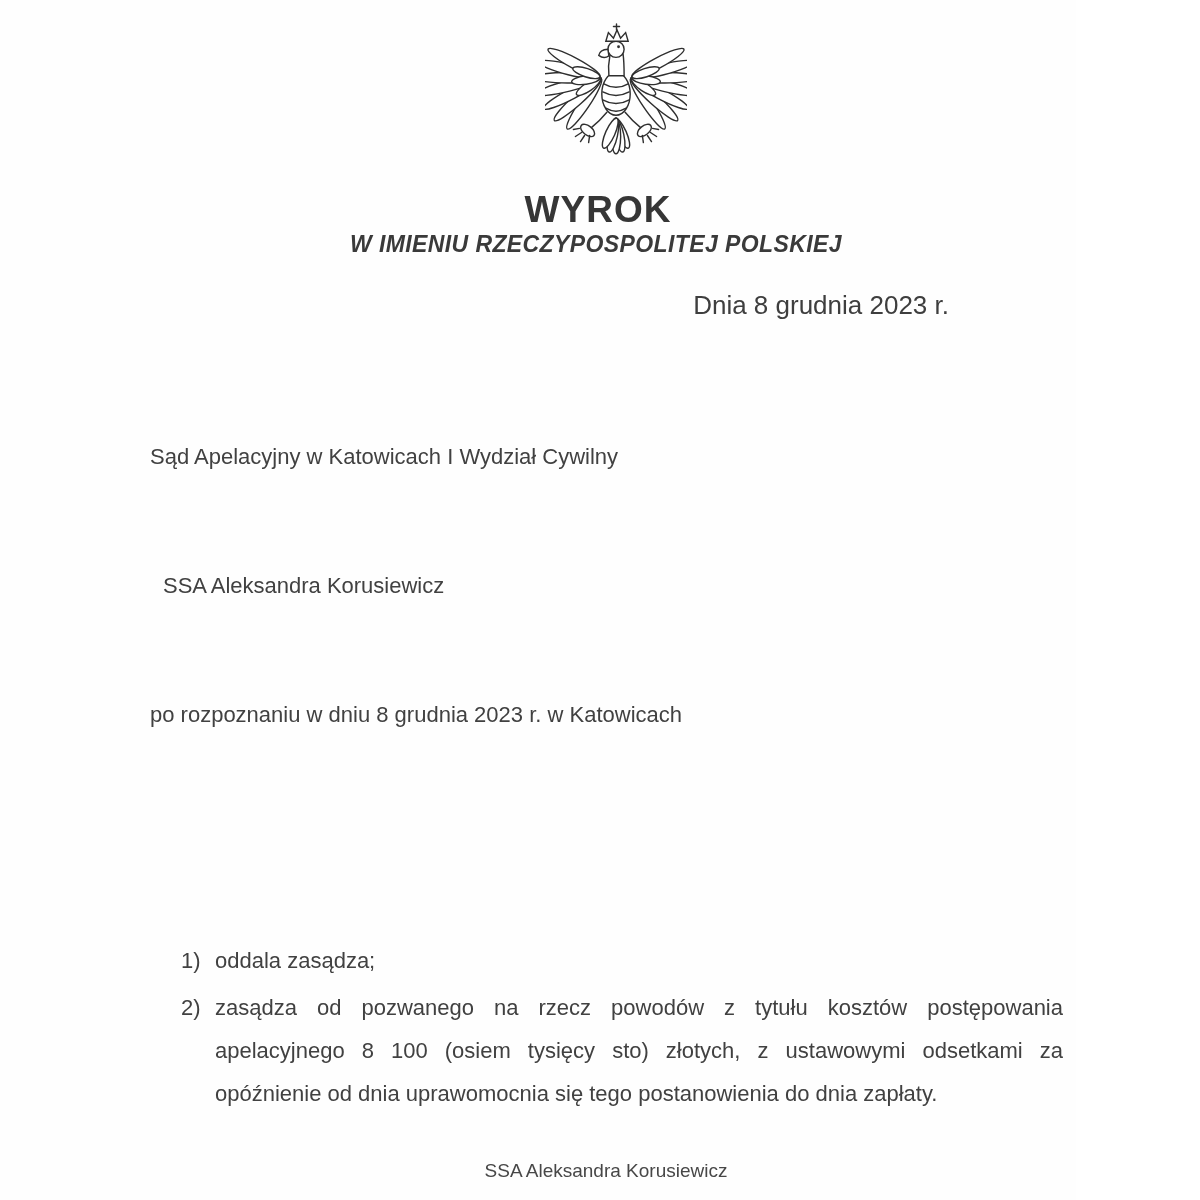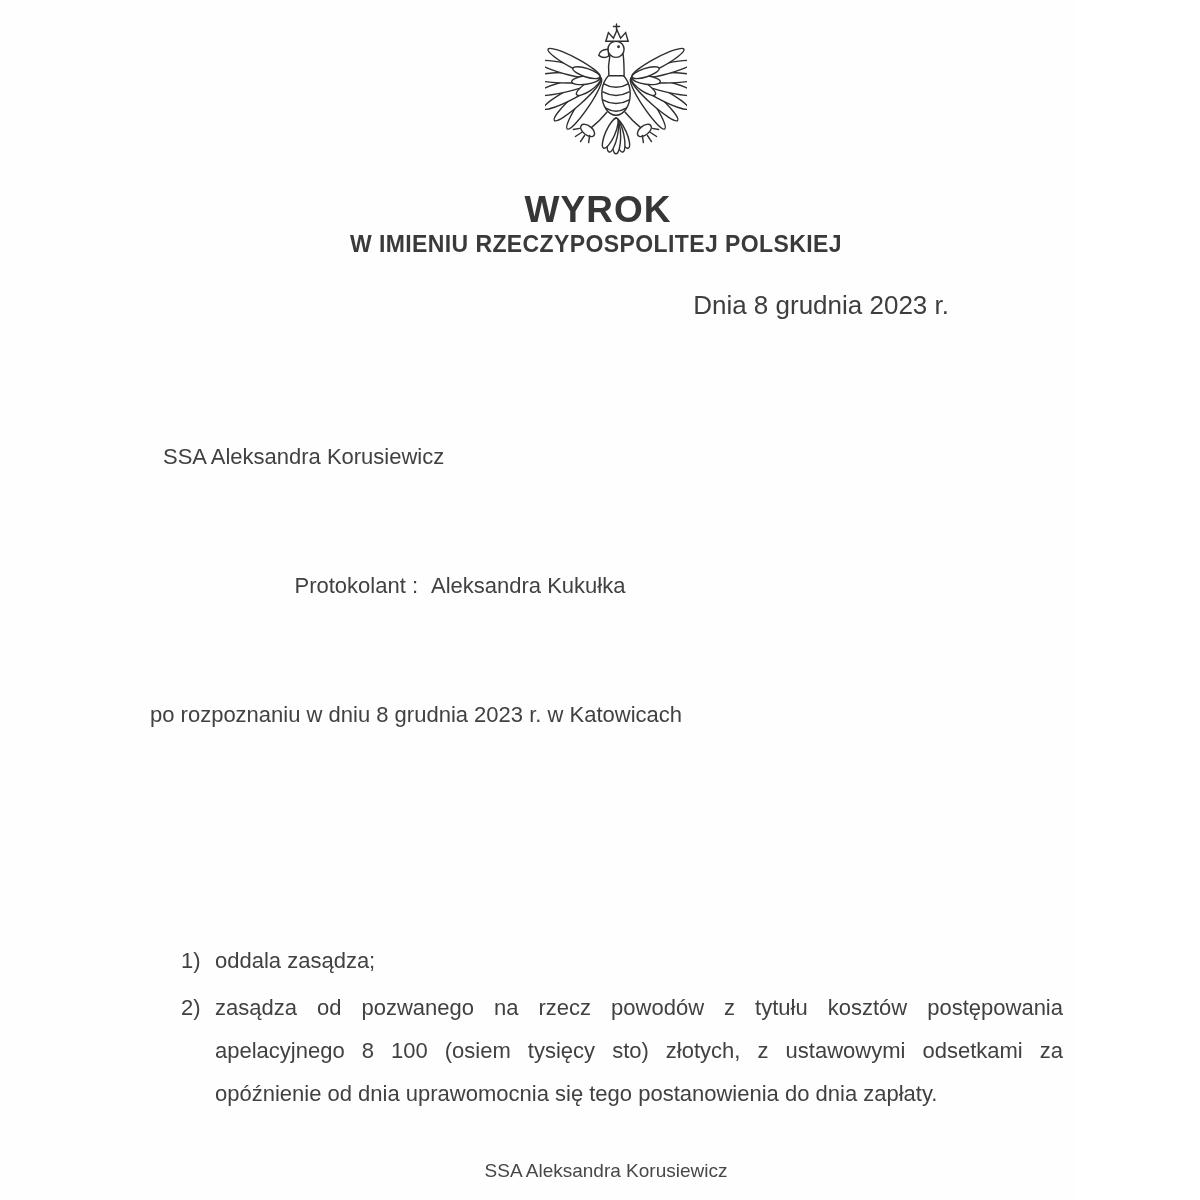--- a/index.html
+++ b/index.html
@@ -39,20 +39,21 @@
   .subtitle {
     position: absolute;
     top: 231px;
     left: 0;
     width: 1192px;
     text-align: center;
     font-size: 23px;
     font-weight: bold;
     letter-spacing: 0.4px;
     color: #3a3a3a;
+    font-style: italic;
   }
   .date-line {
     position: absolute;
     top: 290px;
     right: 127px;
     font-size: 26px;
     color: #3e3e3e;
   }
   .body-block {
     position: absolute;
@@ -143,26 +144,23 @@
       <path d="M60,18 l2.5,-8.5 5,5.5 3.5,-8 3.5,8 5,-5.5 2.5,8.5 z"></path>
       <path d="M70.5,1 v6 M67.5,3.5 h6" fill="none"></path>
     </g>
   </svg>
 
   <div class="title">WYROK</div>
   <div class="subtitle">W IMIENIU RZECZYPOSPOLITEJ POLSKIEJ</div>
   <div class="date-line">Dnia 8 grudnia 2023 r.</div>
 
   <div class="body-block">
+    <div>Sąd Apelacyjny w Katowicach I Wydział Cywilny</div>
     <div class="panel-row">
       <span class="panel-value">SSA Aleksandra Korusiewicz</span>
-    </div>
-    <div class="panel-row">
-      <span class="panel-label">Protokolant :</span>
-      <span class="panel-value">Aleksandra Kukułka</span>
     </div>
     <div>po rozpoznaniu w dniu 8 grudnia 2023 r. w Katowicach</div>
     
     
     
     
     
     
     
   </div>

